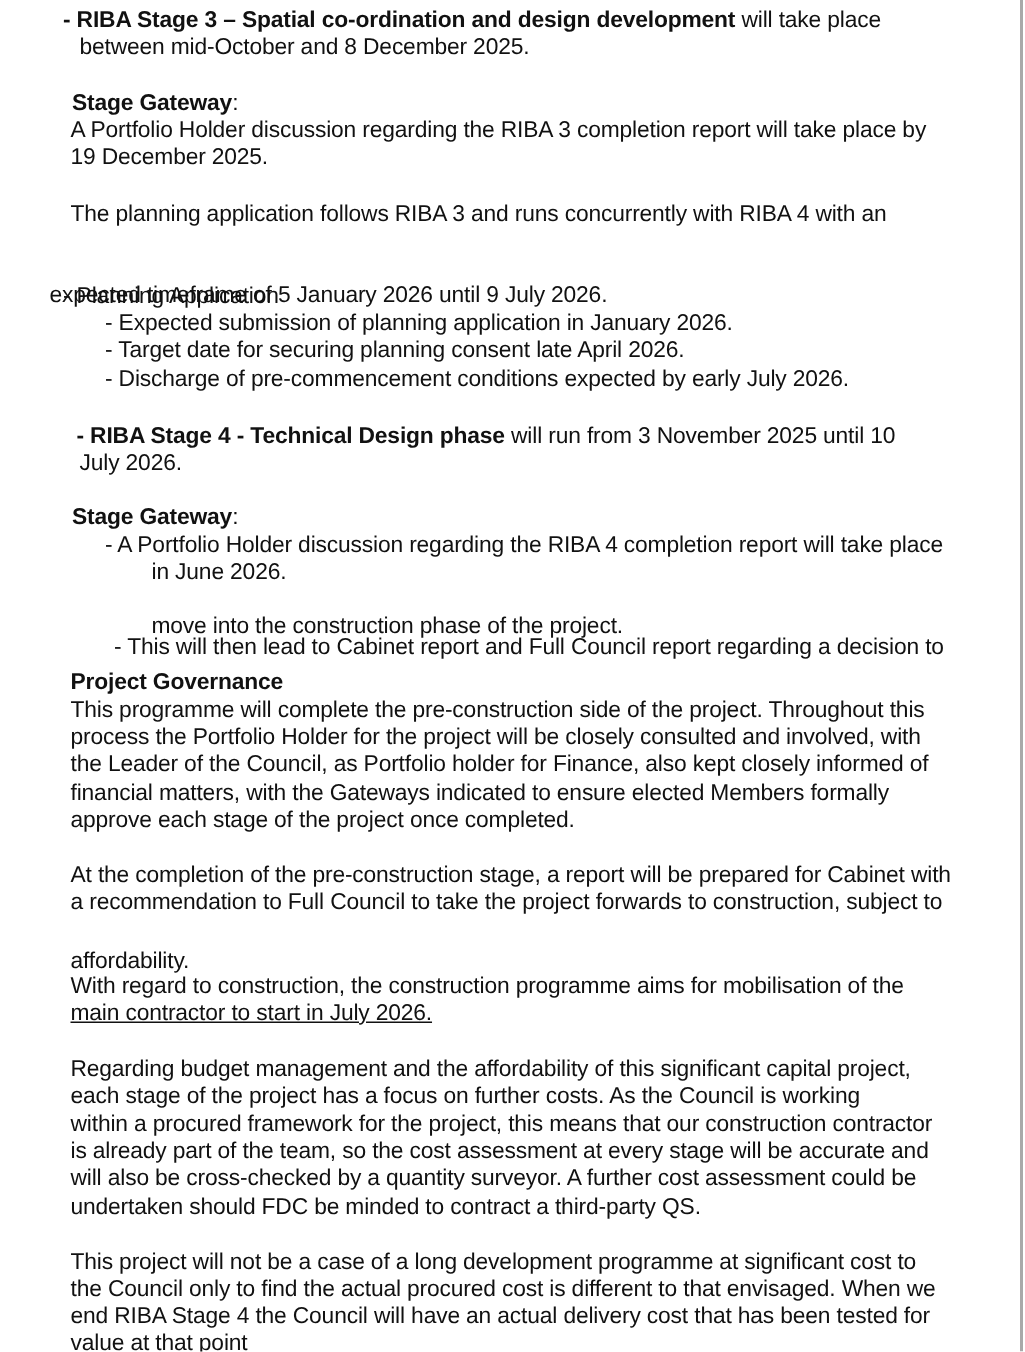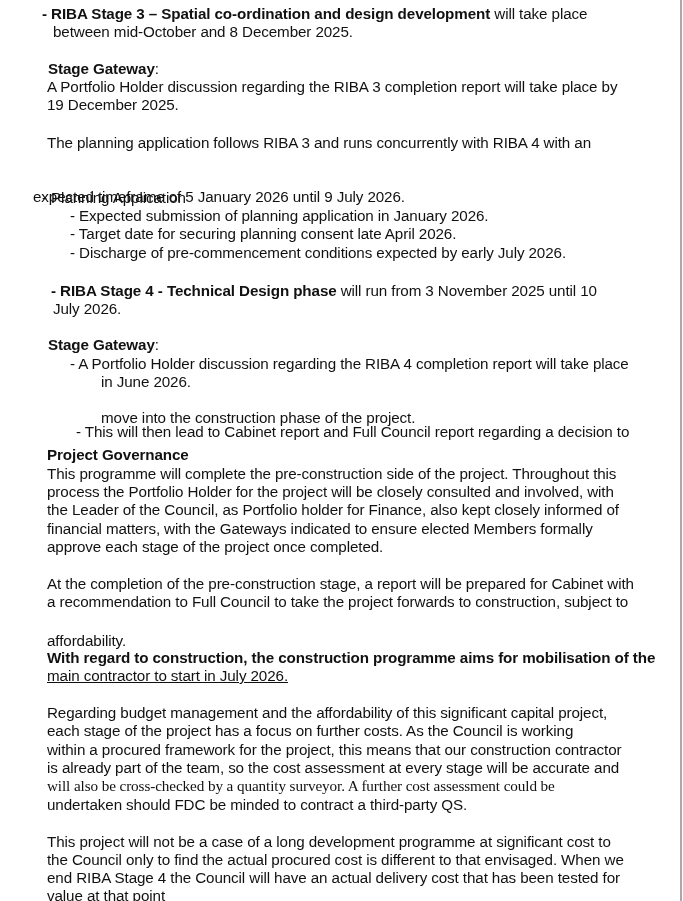--- a/index.html
+++ b/index.html
@@ -73,28 +73,28 @@
   <div class="line" style="left:47px;top:465px;">This programme will complete the pre-construction side of the project. Throughout this</div>
   <div class="line" style="left:47px;top:483px;">process the Portfolio Holder for the project will be closely consulted and involved, with</div>
   <div class="line" style="left:47px;top:501px;">the Leader of the Council, as Portfolio holder for Finance, also kept closely informed of</div>
   <div class="line" style="left:47px;top:520px;">financial matters, with the Gateways indicated to ensure elected Members formally</div>
   <div class="line" style="left:47px;top:538px;">approve each stage of the project once completed.</div>
 
   <div class="line" style="left:47px;top:575px;">At the completion of the pre-construction stage, a report will be prepared for Cabinet with</div>
   <div class="line" style="left:47px;top:593px;">a recommendation to Full Council to take the project forwards to construction, subject to</div>
   <div class="line" style="left:47px;top:612px;margin-top:20px;">affordability.</div>
 
-  <div class="line" style="left:47px;top:649px;font-weight:bold;">With regard to construction, the construction programme aims for mobilisation of the</div>
+  <div class="line" style="left:47px;top:649px;">With regard to construction, the construction programme aims for mobilisation of the</div>
   <div class="line" style="left:47px;top:667px;text-decoration:underline;">main contractor to start in July 2026.</div>
 
   <div class="line" style="left:47px;top:704px;">Regarding budget management and the affordability of this significant capital project,</div>
   <div class="line" style="left:47px;top:722px;">each stage of the project has a focus on further costs.  As the Council is working</div>
   <div class="line" style="left:47px;top:741px;">within a procured framework for the project, this means that our construction contractor</div>
   <div class="line" style="left:47px;top:759px;">is already part of the team, so the cost assessment at every stage will be accurate and</div>
-  <div class="line" style="left:47px;top:777px;font-family:Liberation Serif, serif;">will also be cross-checked by a quantity surveyor. A further cost assessment could be</div>
+  <div class="line" style="left:47px;top:777px;">will also be cross-checked by a quantity surveyor. A further cost assessment could be</div>
   <div class="line" style="left:47px;top:796px;">undertaken should FDC be minded to contract a third-party QS.</div>
 
   <div class="line" style="left:47px;top:833px;">This project will not be a case of a long development programme at significant cost to</div>
   <div class="line" style="left:47px;top:851px;">the Council only to find the actual procured cost is different to that envisaged.  When we</div>
   <div class="line" style="left:47px;top:869px;">end RIBA Stage 4 the Council will have an actual delivery cost that has been tested for</div>
   <div class="line" style="left:47px;top:887px;">value at that point</div>
 
 </div>
 
 <div class="right-rule"></div>

